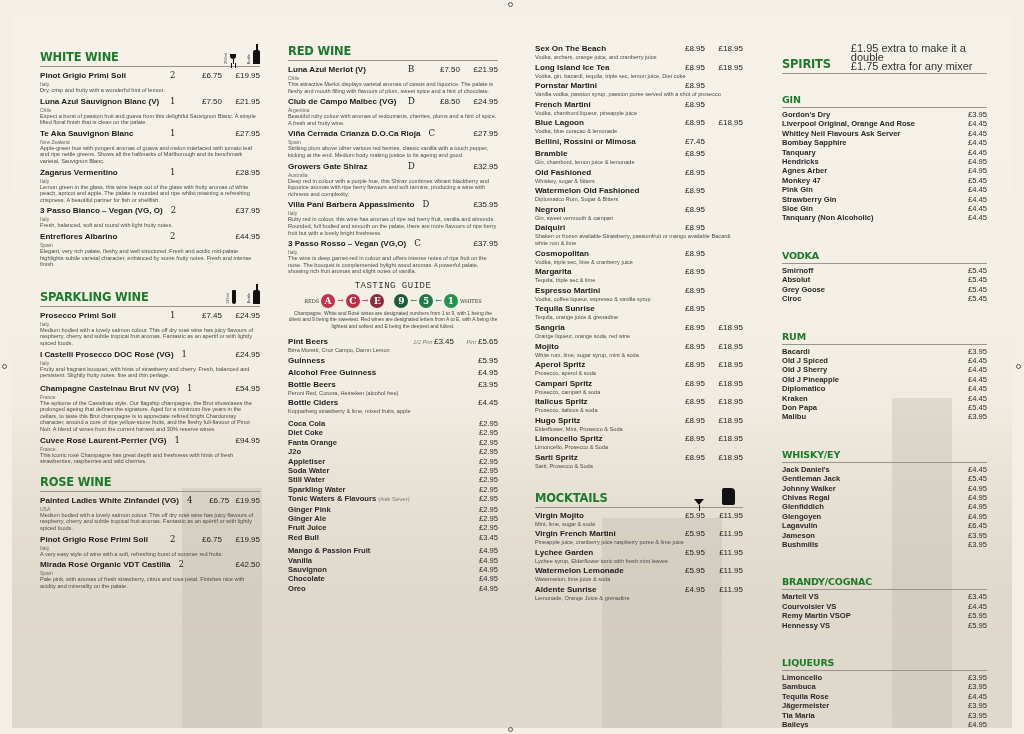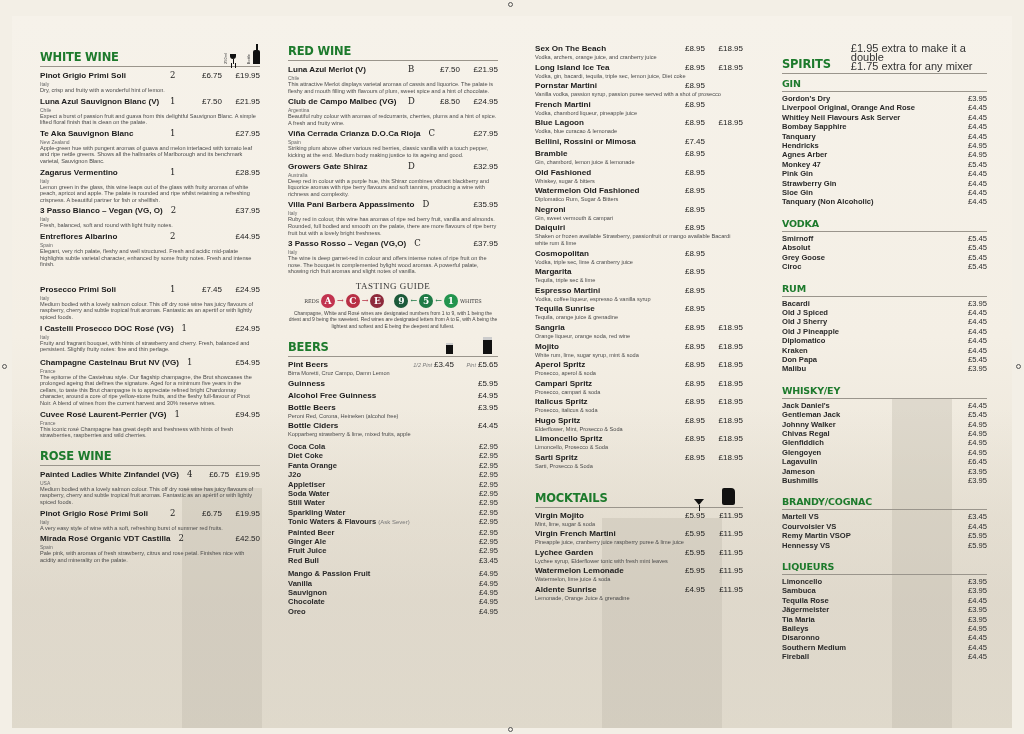--- a/index.html
+++ b/index.html
@@ -29,21 +29,21 @@
   .c4 { left: 770px; width: 205px; }
 
   .sec-head {
     display: flex; align-items: flex-end; justify-content: space-between;
     border-bottom: 1px solid #9a958c; padding-bottom: 2px; margin-bottom: 3px;
   }
   .sec-title {
     font-family: "DejaVu Sans", sans-serif; font-weight: bold;
     color: #1d7a2c; font-size: 11.5px; letter-spacing: -0.2px;
   }
-  .sub-title { font-size: 9.5px; }
+  .sub-title { font-size: 9.5px; margin-top: 16px; }
   .icons { display: flex; gap: 10px; align-items: flex-end; }
   .ic { display: flex; align-items: flex-end; gap: 2px; }
   .ic-label { font-size: 4px; color: #444; writing-mode: vertical-rl; transform: rotate(180deg); }
   .glass { width: 6px; height: 10px; position: relative; }
   .glass::before { content:""; position:absolute; left:0; top:0; width:6px; height:5px; background:#111; border-radius:0 0 3px 3px; }
   .glass::after { content:""; position:absolute; left:2.5px; top:5px; width:1px; height:5px; background:#111; box-shadow: -2px 4px 0 0 #111, 2px 4px 0 0 #111; }
   .bottle { width: 7px; height: 20px; position: relative; }
   .bottle::before { content:""; position:absolute; left:2.5px; top:0; width:2px; height:6px; background:#111; }
   .bottle::after { content:""; position:absolute; left:0; top:6px; width:7px; height:14px; background:#111; border-radius:2px 2px 0 0; }
   .flute { width: 4px; height: 14px; background:#111; border-radius: 1px 1px 2px 2px; }
@@ -61,21 +61,21 @@
   .p1 { width: 38px; }
   .p2 { width: 38px; }
   .origin { font-size: 5px; color: #666; line-height: 6px; }
   .desc { font-size: 5.6px; color: #4a4a4a; line-height: 6.6px; }
 
   .simple { display: flex; justify-content: space-between; font-size: 7.6px; line-height: 9.4px; font-weight: bold; color: #2a2a2a; }
   .simple .pr { font-weight: normal; }
   .ask { font-weight: normal; color: #777; font-size: 6px; }
 
   .tasting { text-align: center; margin: 6px 0 8px; }
-  .tg-title { font-family: Liberation Serif, serif; font-size: 9px; letter-spacing: 0.5px; color: #333; }
+  .tg-title { font-family: Liberation Mono, monospace; font-size: 9px; letter-spacing: 0.5px; color: #333; }
   .tg-scale { display: flex; align-items: center; justify-content: center; gap: 2px; margin: 3px 0 2px; font-family: "DejaVu Serif", serif; }
   .tg-end { font-size: 5px; color: #333; }
   .tg-dot { width: 14px; height: 14px; border-radius: 50%; color: #fff; font-size: 9px; font-weight: bold; display: flex; align-items: center; justify-content: center; }
   .tg-arrow { font-size: 8px; }
   .tg-note { font-size: 5px; color: #444; line-height: 6.4px; }
 
   .spirits-head { display:flex; align-items:flex-end; gap:20px; border-bottom:1px solid #9a958c; padding-bottom:2px; margin-bottom:4px; }
   .spirits-note { font-size: 11px; color:#333; line-height: 9px; }
   .sp-block { margin-bottom: 11px; }
   .sp-block .sec-head { margin-bottom: 2px; }
@@ -164,20 +164,33 @@
               <span class="p1"></span>
               <span class="p2">£44.95</span>
             </div>
             <div class="origin">Spain</div>
             <div class="desc">Elegant, very rich palate, fleshy and well structured. Fresh and acidic mid-palate highlights subtle varietal character, enhanced by some fruity notes. Fresh and intense finish.</div>
           </div>
         </div>
     </section>
 
     <section style="margin-top:16px;">
+      <div class="sec-head">
+        <span class="sec-title">SPARKLING WINE</span>
+        <div class="icons">
+          <div class="ic">
+              <span class="ic-label">125ml</span>
+              <span class="flute"></span>
+            </div>
+          <div class="ic">
+              <span class="ic-label">Bottle</span>
+              <span class="bottle"></span>
+            </div>
+        </div>
+      </div>
       <div id="sparkling-items">
           <div class="item">
             <div class="row">
               <span class="name">Prosecco Primi Soli</span>
               <span class="rank">1</span>
               <span class="p1">£7.45</span>
               <span class="p2">£24.95</span>
             </div>
             <div class="origin">Italy</div>
             <div class="desc">Medium bodied with a lovely salmon colour. This off dry rosé wine has juicy flavours of raspberry, cherry and subtle tropical fruit aromas. Fantastic as an apertif or with lightly spiced foods.</div>
@@ -342,27 +355,20 @@
           <span class="tg-arrow" style="color: rgb(31, 122, 69);">←</span>
           <span class="tg-dot" style="background: rgb(31, 122, 69);">5</span>
           <span class="tg-arrow" style="color: rgb(31, 122, 69);">←</span>
           <span class="tg-dot" style="background: rgb(35, 148, 78);">1</span>
           <span class="tg-end">WHITES</span>
         </div>
       <div class="tg-note">Champagne, White and Rosé wines are designated numbers from 1 to 9, with 1 being the driest and 9 being the sweetest. Red wines are designated letters from A to E, with A being the lightest and softest and E being the deepest and fullest.</div>
     </div>
 
     <section style="margin-top:8px;">
-      <div class="sec-head">
-        <span class="sec-title">BEERS</span>
-        <div class="icons" style="gap:30px;margin-right:6px;">
-          <span class="halfpint"></span>
-          <span class="pint"></span>
-        </div>
-      </div>
       <div id="beer-items">
           <div class="item">
             <div class="row">
               <span class="name">Pint Beers</span>
               <span class="p1" style="width: 54px;"><i style="font-size: 5.5px; color: rgb(119, 119, 119); margin-right: 2px;">1/2 Pint</i><span>£3.45</span></span>
               <span class="p2" style="width: 44px;"><i style="font-size: 5.5px; color: rgb(119, 119, 119); margin-right: 2px;">Pint</i><span>£5.65</span></span>
             </div>
             <div class="desc">Birra Moretti, Cruz Campo, Damn Lemon</div>
           </div>
           <div class="item">
@@ -426,21 +432,21 @@
           </div>
           <div class="simple">
             <span><span>Sparkling Water</span></span>
             <span class="pr">£2.95</span>
           </div>
           <div class="simple">
             <span><span>Tonic Waters &amp; Flavours</span> <span class="ask">(Ask Sever)</span></span>
             <span class="pr">£2.95</span>
           </div>
           <div class="simple">
-            <span><span>Painted Beer</span></span>
+            <span><span>Ginger Pink</span></span>
             <span class="pr">£2.95</span>
           </div>
           <div class="simple">
             <span><span>Ginger Ale</span></span>
             <span class="pr">£2.95</span>
           </div>
           <div class="simple">
             <span><span>Fruit Juice</span></span>
             <span class="pr">£2.95</span>
           </div>

